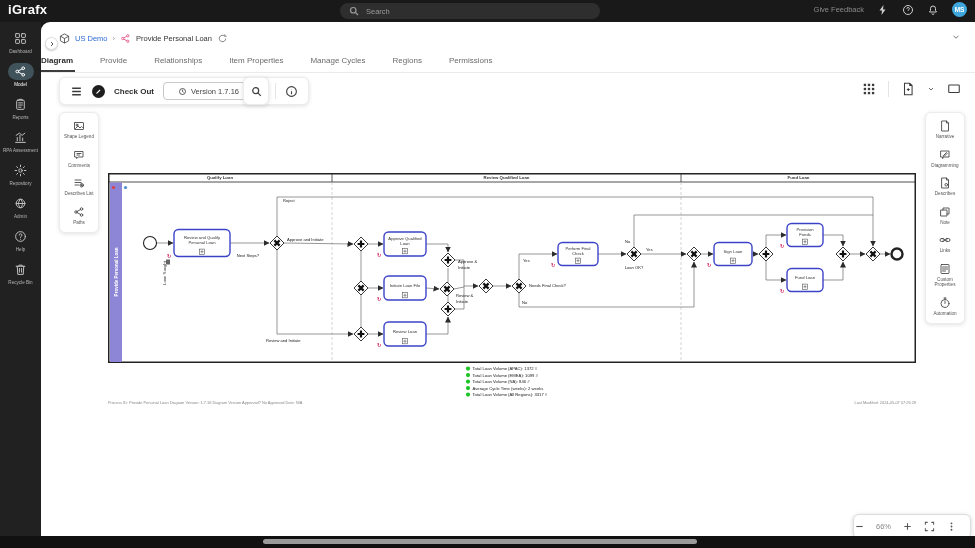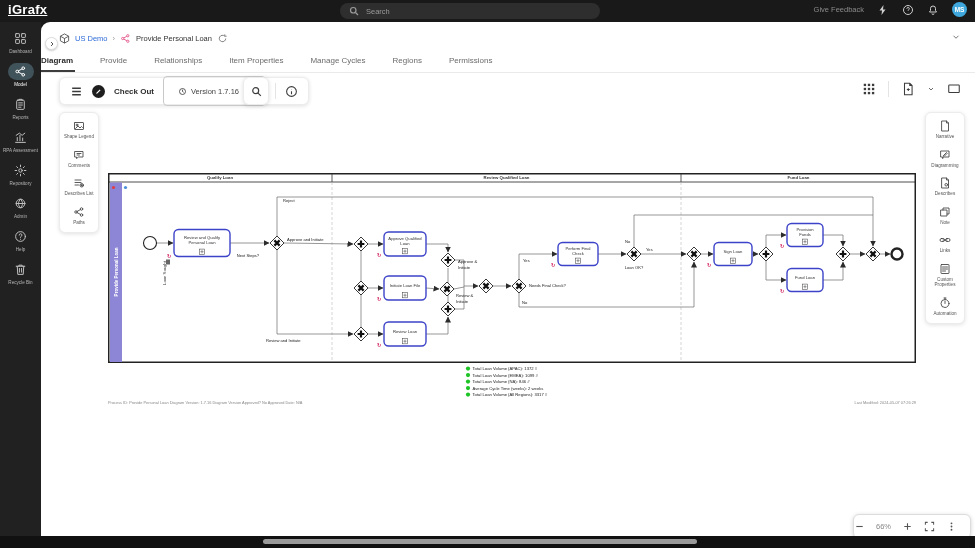--- a/index.html
+++ b/index.html
@@ -4,21 +4,21 @@
 <style>
   * { margin:0; padding:0; box-sizing:border-box; }
   html,body { width:975px; height:548px; background:#000; overflow:hidden;
     font-family:"Liberation Sans", sans-serif; }
   .stage { position:relative; width:975px; height:548px; background:#191919; }
 
   
   .topbar { position:absolute; left:0; top:0; right:0; height:22px; background:#191919;
     display:flex; align-items:center; z-index:5; }
   .logo { position:absolute; left:8px; top:2px; color:#fff; font-size:13px; font-weight:700;
-    letter-spacing:.3px;text-decoration:underline; }
+    letter-spacing:.3px; }
   .search { position:absolute; left:340px; top:3px; width:260px; height:16px; background:#2e2e2e;
     border-radius:8px; display:flex; align-items:center; gap:6px; padding:0 8px; color:#9a9a9a;
     font-size:7.5px; }
   .top-right { position:absolute; right:8px; top:0; height:19px; display:flex; align-items:center;
     gap:13px; color:#cfcfcf;justify-content:flex-end; }
   .feedback { color:#8b8b8b; font-size:7.5px; }
   .tico { width:12px; height:12px; display:inline-flex; }
   .tico svg { width:100%; height:100%; }
   .avatar { width:15px; height:15px; border-radius:50%; background:#3fa7dc; color:#fff;
     font-size:6.5px; font-weight:700; display:flex; align-items:center; justify-content:center; }
@@ -64,21 +64,21 @@
   .toolcard { position:absolute; background:#fff; border:1px solid #ececec; border-radius:6px;
     box-shadow:0 1px 4px rgba(0,0,0,.13); display:flex; align-items:center; }
   .toolcard.main-tools { left:18px; top:55px; height:28px; padding:0 10px; gap:9px; }
   .toolcard.search-tool { left:202px; top:55px; width:26px; height:28px; justify-content:center; }
   .ti { width:13px; height:13px; color:#3c3c3c; display:inline-flex; }
   .ti svg { width:100%; height:100%; }
   .checkout-badge { width:13px; height:13px; border-radius:50%; background:#1e1e1e; color:#fff;
     display:flex; align-items:center; justify-content:center; }
   .checkout-badge svg { width:7px; height:7px; }
   .checkout-lbl { font-size:8px; font-weight:700; color:#2d2d2d;text-align:right; }
-  .version-pill { height:30px; border:1px solid #c9c9c9; border-radius:4px; display:flex;
+  .version-pill { height:18px; border:1px solid #c9c9c9; border-radius:4px; display:flex;
     align-items:center; gap:4px; padding:0 14px; font-size:7.5px; color:#444; }
   .version-pill .ti { width:9px; height:9px; }
   .vline { width:1px; height:16px; background:#e4e4e4; }
 
   .diagram-actions { position:absolute; right:14px; top:59px; display:flex; align-items:center;
     gap:12px; color:#3a3a3a; }
   .diagram-actions .ti { width:14px; height:14px; }
   .mini-chev { width:8px !important; height:8px !important; color:#555; }
 
   .tool-panel { position:absolute; width:40px; background:#fff; border:1px solid #ececec;

